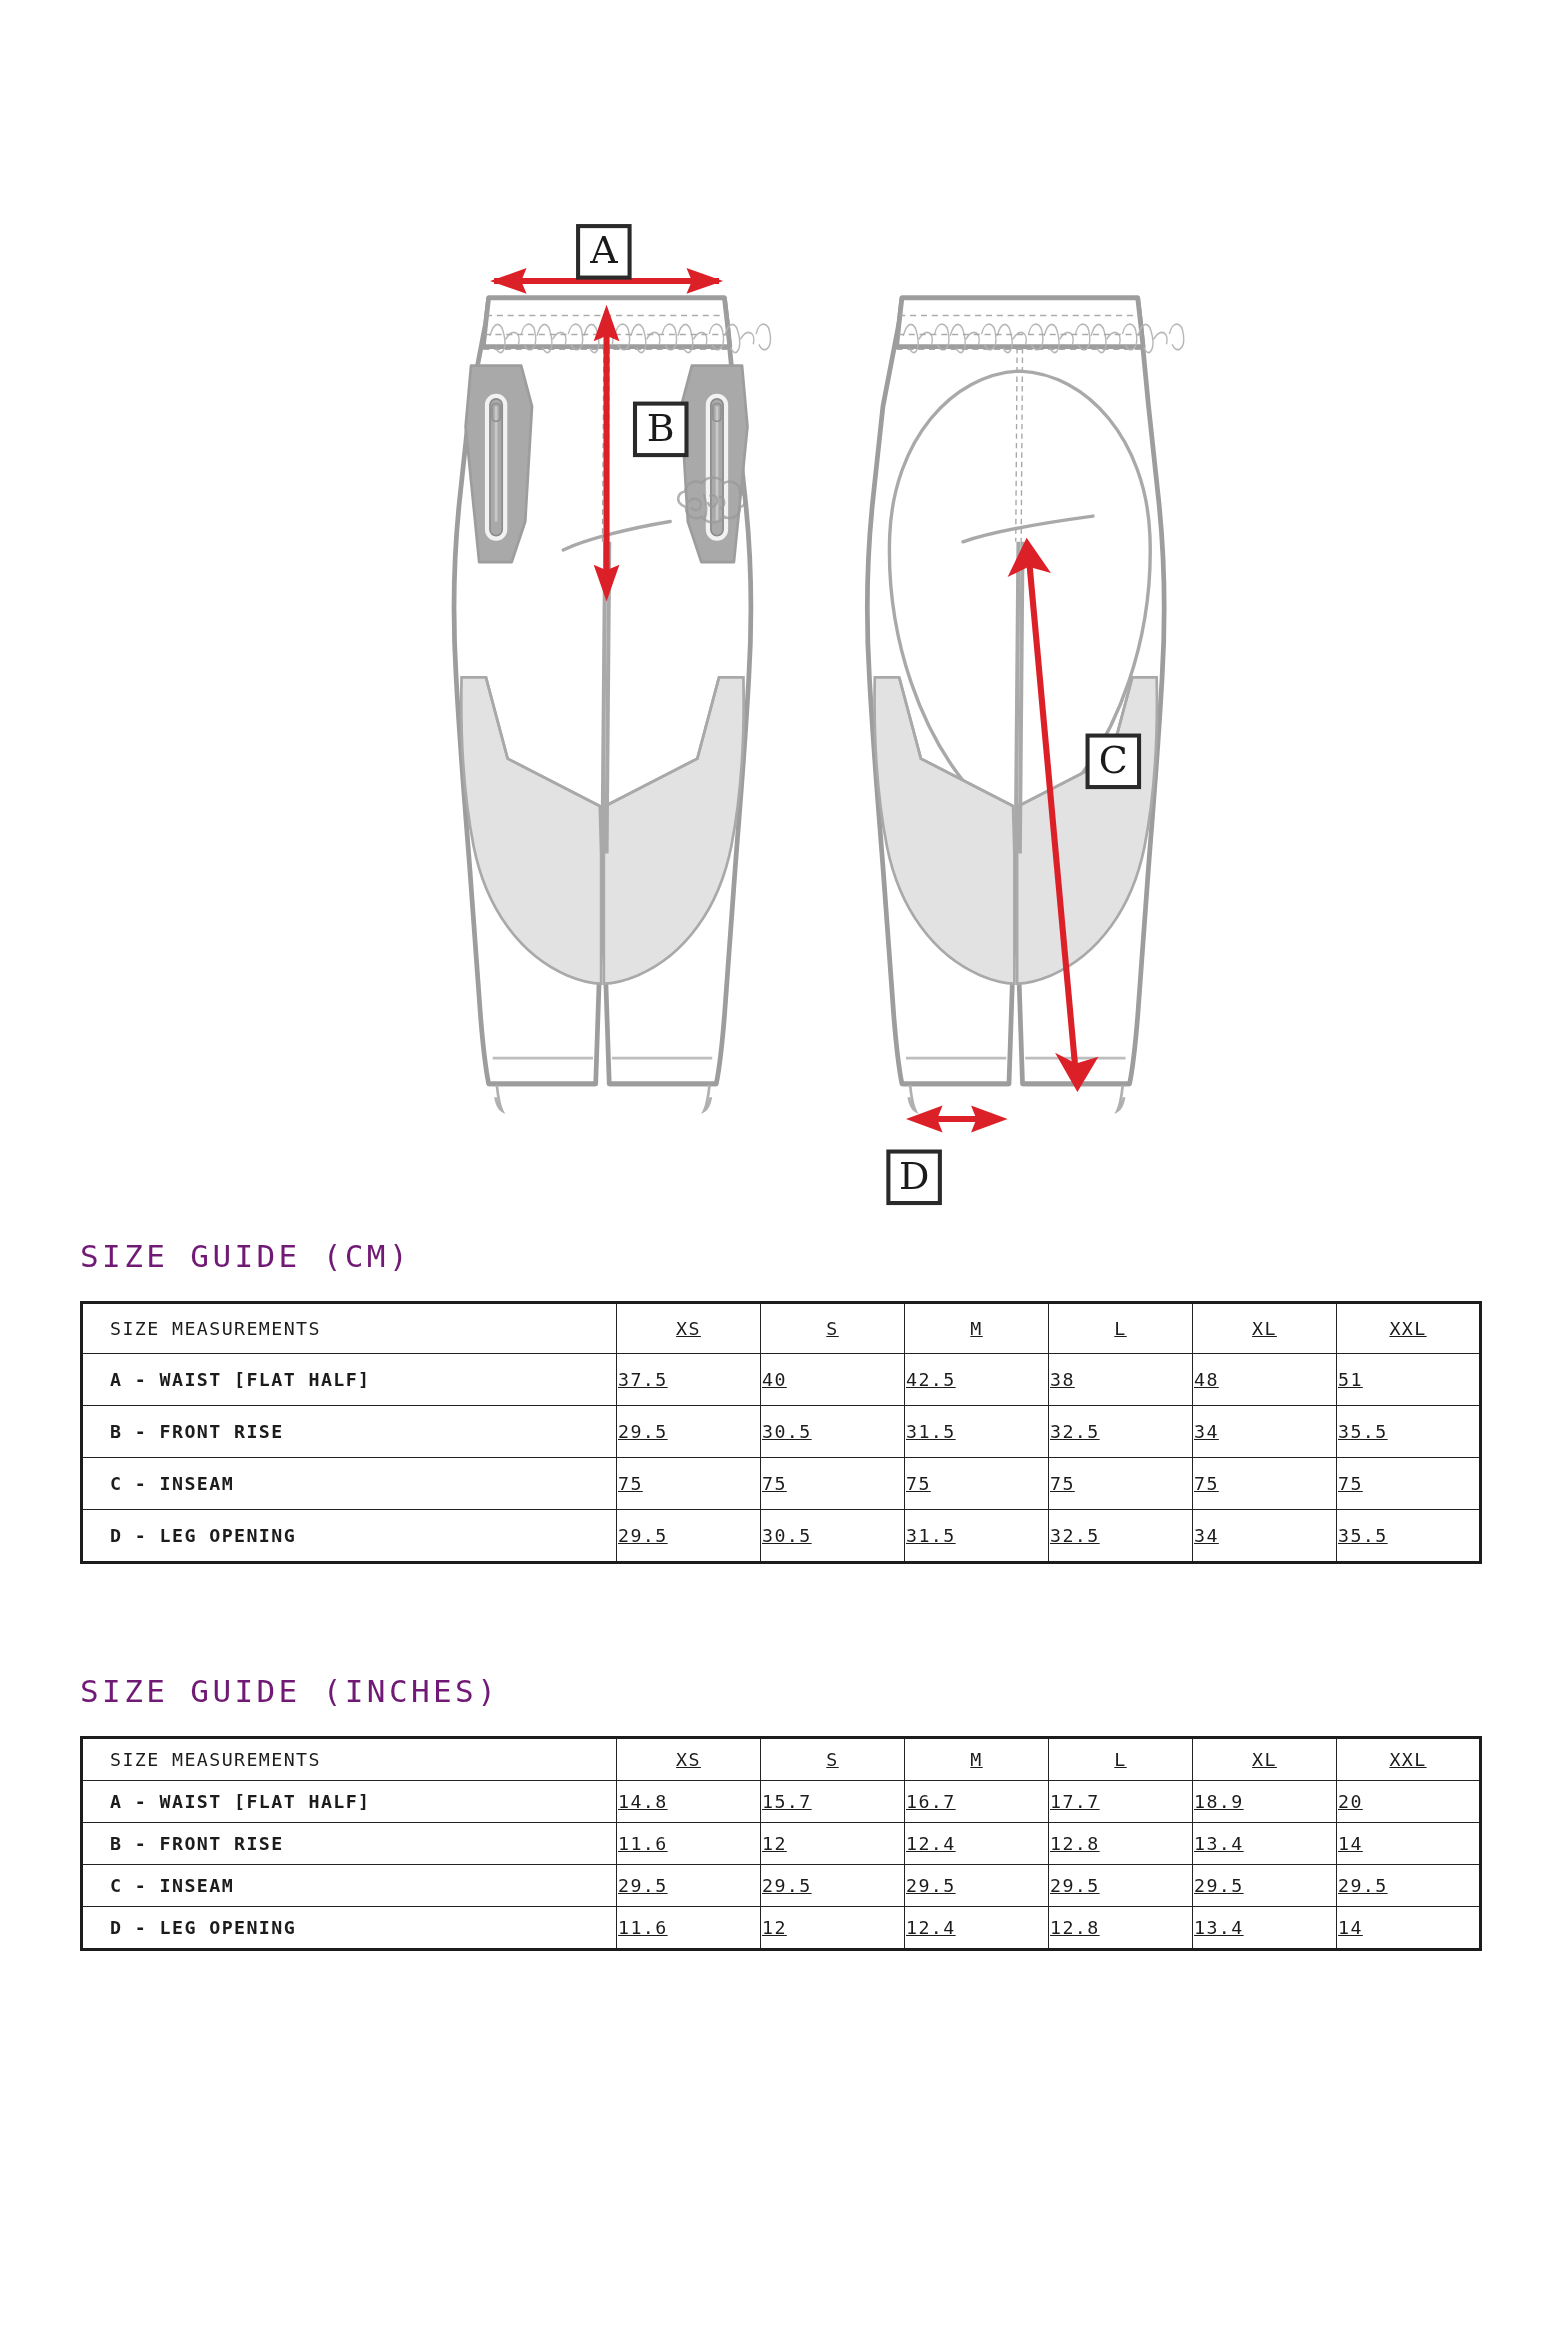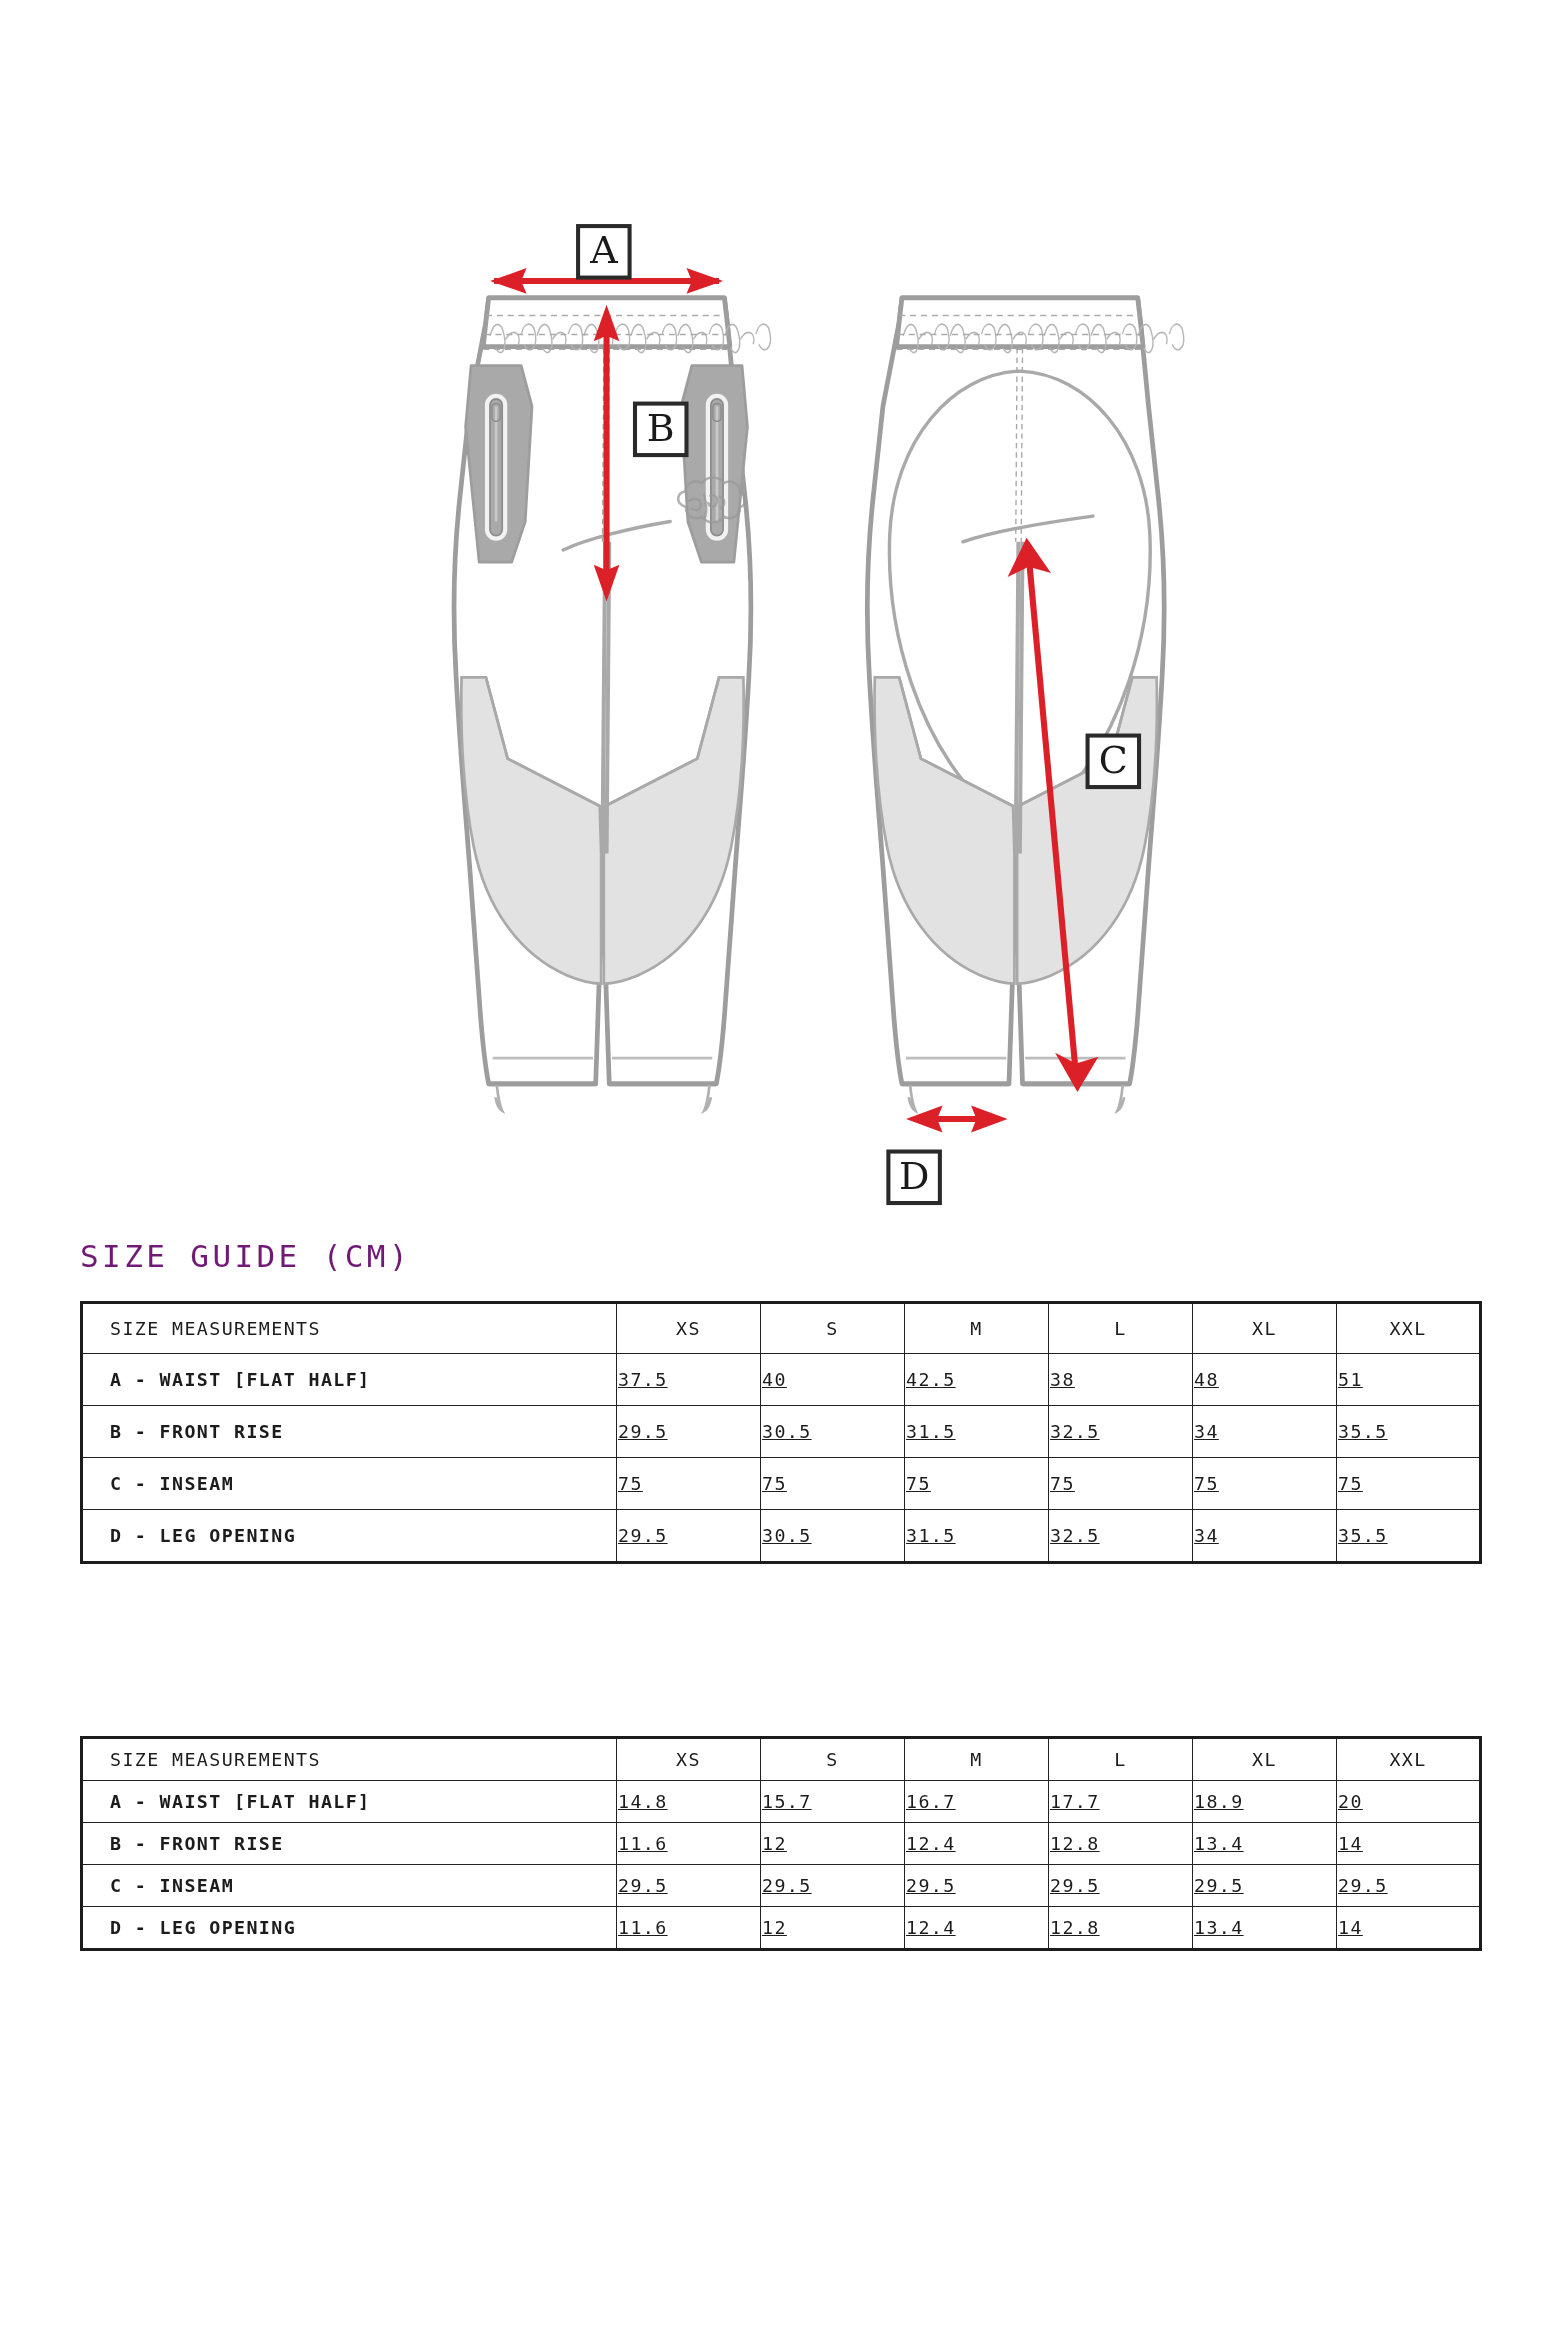--- a/index.html
+++ b/index.html
@@ -52,21 +52,21 @@
   
   table.sg thead th{
     height:47px;
     font-size:18.3px;
     letter-spacing:1.4px;
   }
   table.sg thead th.lbl{
     text-align:left;
     padding-left:27px;
   }
-  table.sg thead th.sz{ text-align:center; }
+  table.sg thead th.sz{ text-align:center;text-decoration:underline; }
 
   
   table.sg tbody td{
     height:49px;
     font-size:18.3px;
     letter-spacing:1.4px;
   }
   table.sg tbody td.lbl{
     text-align:left;
     padding-left:27px;
@@ -350,20 +350,21 @@
           <td class="val">30.5</td>
           <td class="val">31.5</td>
           <td class="val">32.5</td>
           <td class="val">34</td>
           <td class="val">35.5</td>
         </tr>
       </tbody>
     </table>
   </div>
 
+  <div class="sec-title" id="title-in">SIZE GUIDE (INCHES)</div>
 
   <div class="tbl-wrap" id="tbl-in-wrap">
     <table class="sg" id="tbl-in">
       <colgroup>
         <col class="c-label">
           <col class="c-size">
           <col class="c-size">
           <col class="c-size">
         <col class="c-size">
           <col class="c-size">

